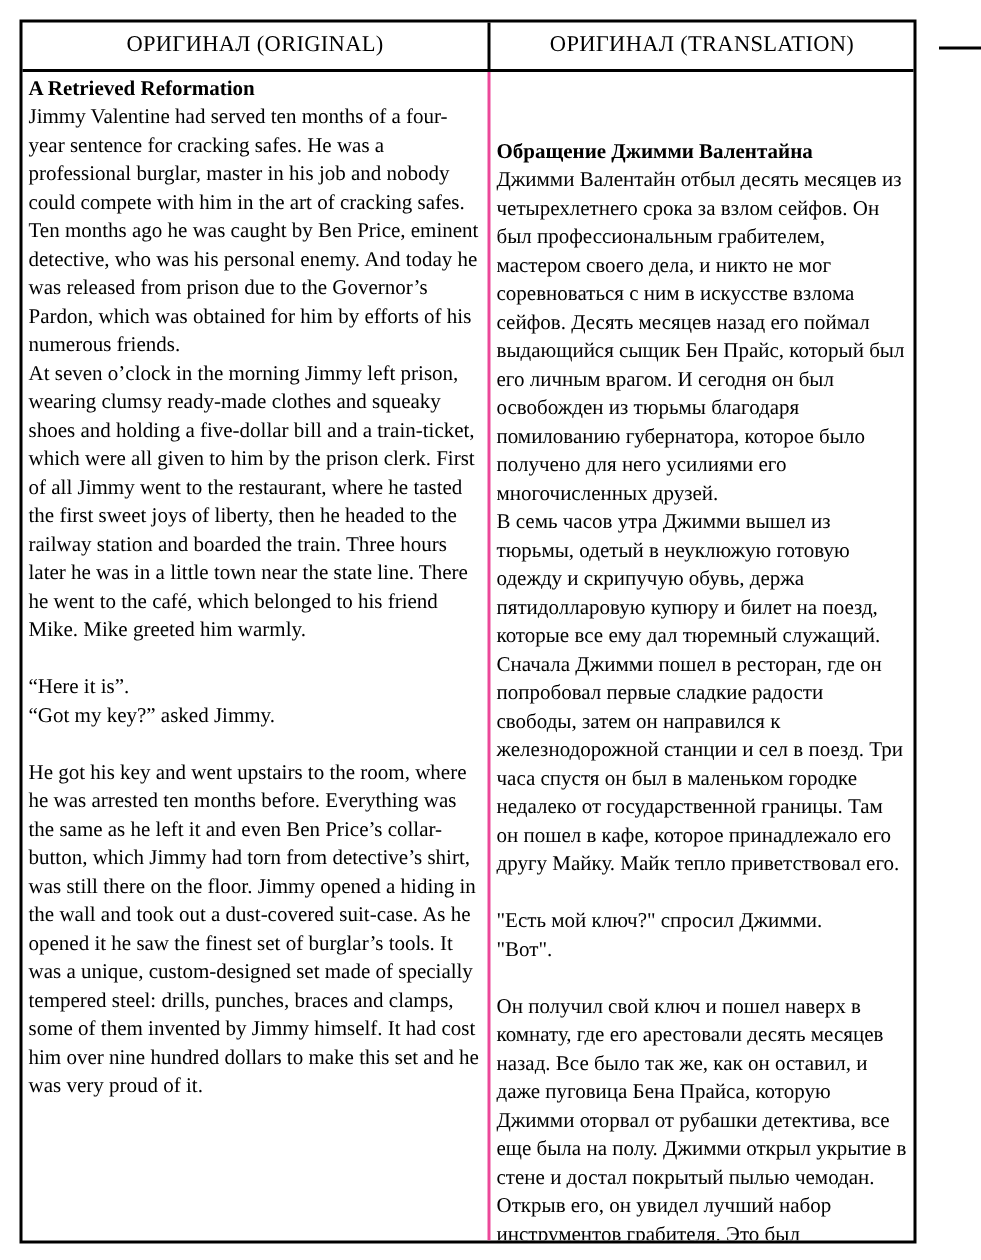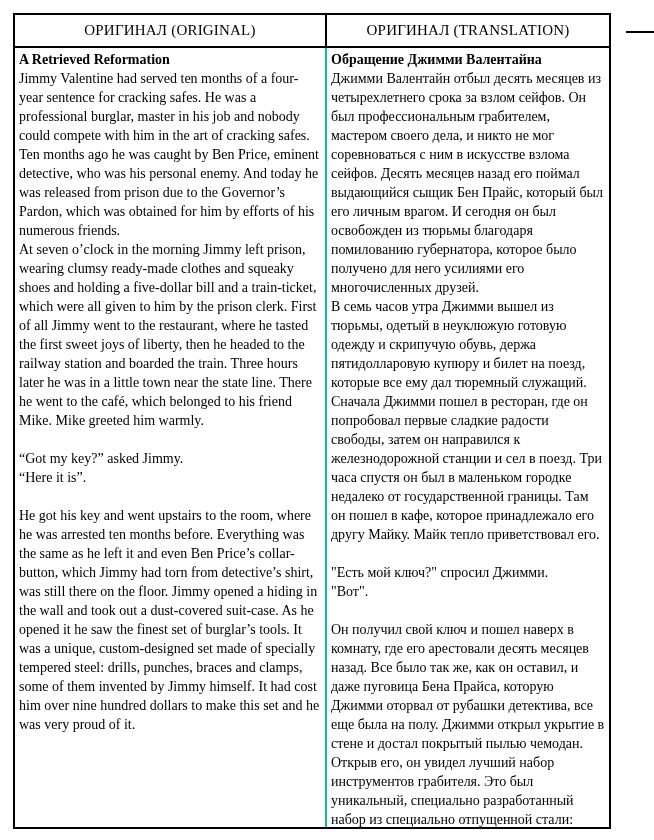--- a/index.html
+++ b/index.html
@@ -64,24 +64,25 @@
   }
   .text-cell {
     box-sizing: border-box;
     width: 312px;
     padding: 2px 4px 2px 4px;
     font-size: 14px;
     line-height: 19px;
     overflow: hidden;
   }
   .text-cell.first {
-    border-right: 2px solid #14b8a6;
+    border-right: 2px solid #ec4899;
   }
   .text-cell.second {
     flex: 1;
+    margin-top: 42px;
   }
   .cell-title {
     font-weight: bold;
   }
   .para {
     min-height: 19px;
   }
 </style>
 </head>
 <body>
@@ -94,22 +95,22 @@
       <div class="header-cell second">ОРИГИНАЛ (TRANSLATION)</div>
     </div>
 
     <div class="body-row">
 
       <div class="text-cell first">
         <div class="cell-title para">A Retrieved Reformation</div>
         <div class="para">Jimmy Valentine had served ten months of a four-year sentence for cracking safes. He was a professional burglar, master in his job and nobody could compete with him in the art of cracking safes. Ten months ago he was caught by Ben Price, eminent detective, who was his personal enemy. And today he was released from prison due to the Governor’s Pardon, which was obtained for him by efforts of his numerous friends.</div>
         <div class="para">At seven o’clock in the morning Jimmy left prison, wearing clumsy ready-made clothes and squeaky shoes and holding a five-dollar bill and a train-ticket, which were all given to him by the prison clerk. First of all Jimmy went to the restaurant, where he tasted the first sweet joys of liberty, then he headed to the railway station and boarded the train. Three hours later he was in a little town near the state line. There he went to the café, which belonged to his friend Mike. Mike greeted him warmly.</div>
         <div class="para"></div>
+        <div class="para">“Here it is”.</div>
         <div class="para">“Got my key?” asked Jimmy.</div>
-        <div class="para">“Here it is”.</div>
         <div class="para"></div>
         <div class="para">He got his key and went upstairs to the room, where he was arrested ten months before. Everything was the same as he left it and even Ben Price’s collar-button, which Jimmy had torn from detective’s shirt, was still there on the floor. Jimmy opened a hiding in the wall and took out a dust-covered suit-case. As he opened it he saw the finest set of burglar’s tools. It was a unique, custom-designed set made of specially tempered steel: drills, punches, braces and clamps, some of them invented by Jimmy himself. It had cost him over nine hundred dollars to make this set and he was very proud of it.</div>
       </div>
 
       <div class="text-cell second">
         <div class="cell-title para">Обращение Джимми Валентайна</div>
         <div class="para">Джимми Валентайн отбыл десять месяцев из четырехлетнего срока за взлом сейфов. Он был профессиональным грабителем, мастером своего дела, и никто не мог соревноваться с ним в искусстве взлома сейфов. Десять месяцев назад его поймал выдающийся сыщик Бен Прайс, который был его личным врагом. И сегодня он был освобожден из тюрьмы благодаря помилованию губернатора, которое было получено для него усилиями его многочисленных друзей.</div>
         <div class="para">В семь часов утра Джимми вышел из тюрьмы, одетый в неуклюжую готовую одежду и скрипучую обувь, держа пятидолларовую купюру и билет на поезд, которые все ему дал тюремный служащий. Сначала Джимми пошел в ресторан, где он попробовал первые сладкие радости свободы, затем он направился к железнодорожной станции и сел в поезд. Три часа спустя он был в маленьком городке недалеко от государственной границы. Там он пошел в кафе, которое принадлежало его другу Майку. Майк тепло приветствовал его.</div>
         <div class="para"></div>
         <div class="para">"Есть мой ключ?" спросил Джимми.</div>

